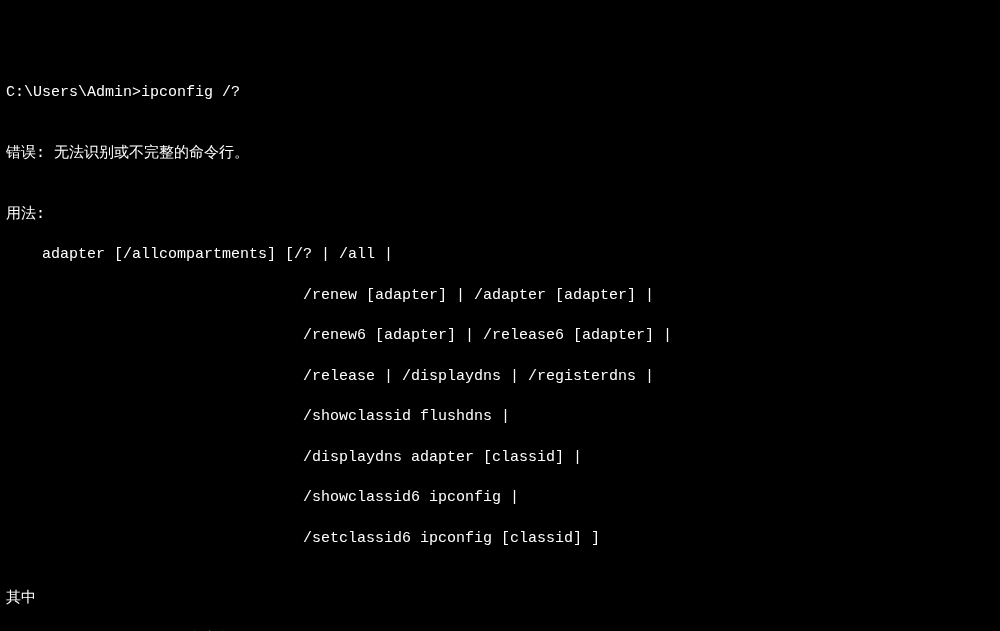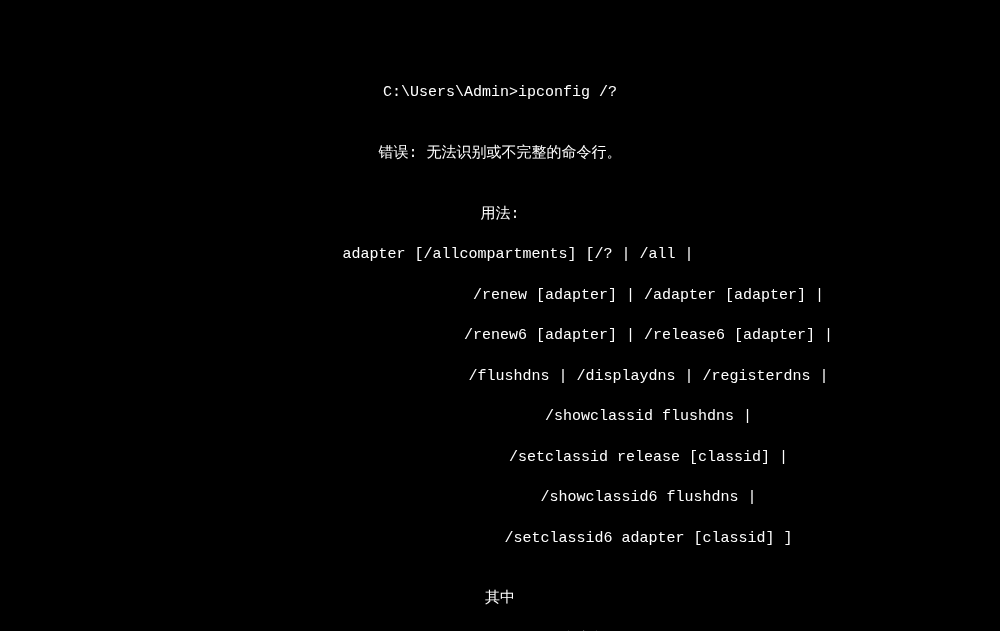--- a/index.html
+++ b/index.html
@@ -14,41 +14,40 @@
       font-size: 15px;
       line-height: 1.35;
       padding: 2px 6px;
       width: 1000px;
       height: 631px;
       overflow: hidden;
       white-space: pre;
     }
     .line {
       white-space: pre;
-      text-align: center;
     }
   </style>
 </head>
 <body>
 
 
 
 <div class="line">C:\Users\Admin&gt;ipconfig /?</div>
 <div class="line"></div>
 <div class="line">错误: 无法识别或不完整的命令行。</div>
 <div class="line"></div>
 <div class="line">用法:</div>
 <div class="line">    adapter [/allcompartments] [/? | /all |</div>
 <div class="line">                                 /renew [adapter] | /adapter [adapter] |</div>
 <div class="line">                                 /renew6 [adapter] | /release6 [adapter] |</div>
-<div class="line">                                 /flushdns | /displaydns | /registerdns |</div>
+<div class="line">                                 /release | /displaydns | /registerdns |</div>
 <div class="line">                                 /showclassid flushdns |</div>
-<div class="line">                                 /setclassid release [classid] |</div>
-<div class="line">                                 /showclassid6 flushdns |</div>
-<div class="line">                                 /setclassid6 adapter [classid] ]</div>
+<div class="line">                                 /displaydns adapter [classid] |</div>
+<div class="line">                                 /showclassid6 ipconfig |</div>
+<div class="line">                                 /setclassid6 ipconfig [classid] ]</div>
 <div class="line"></div>
 <div class="line">其中</div>
 <div class="line">    adapter         连接名称</div>
 
 <div class="line"></div>
 
 
 
 
 

